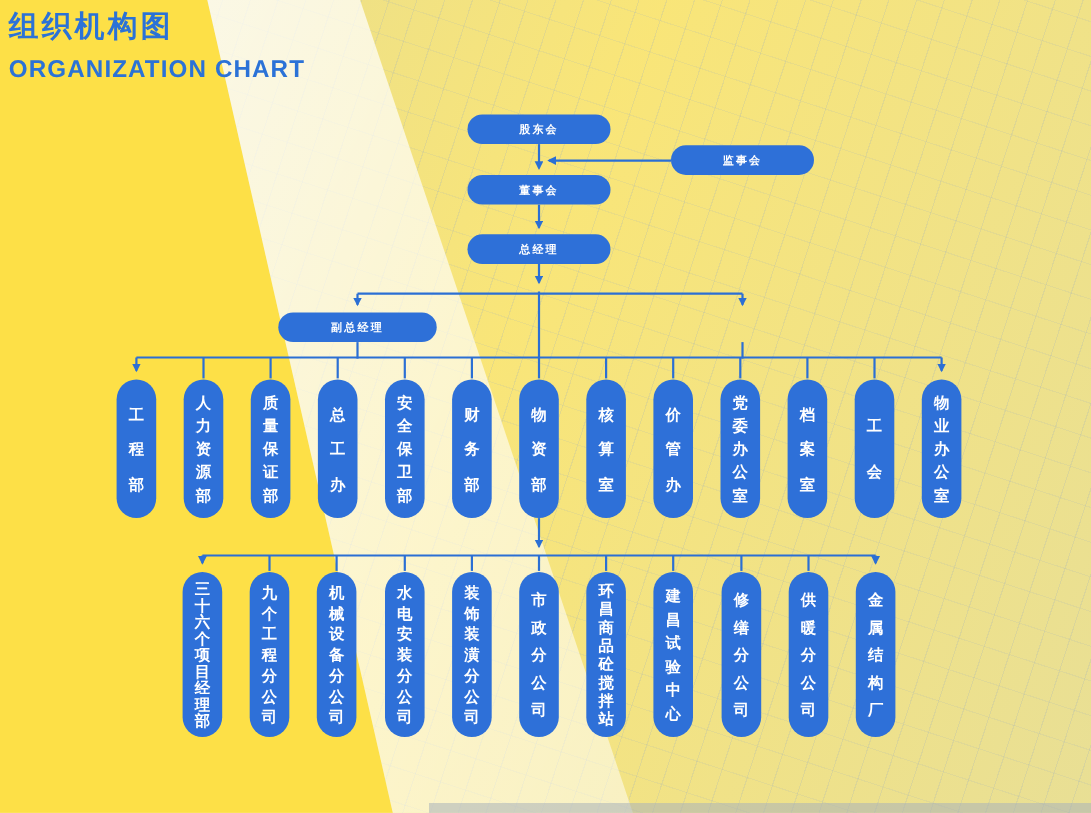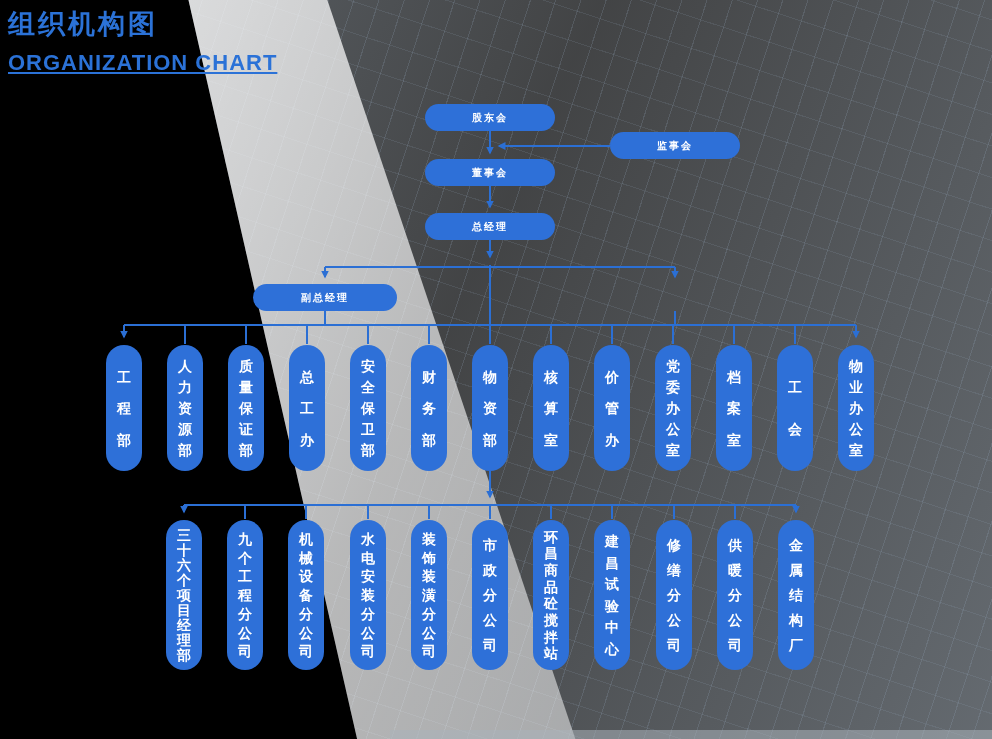--- a/index.html
+++ b/index.html
@@ -6,21 +6,21 @@
   html, body { width: 992px; height: 739px; }
   body {
     font-family: "Liberation Sans", "DejaVu Sans", sans-serif;
     background: #ffffff;
   }
   .stage {
     position: relative;
     width: 992px;
     height: 739px;
     overflow: hidden;
-    background: #000000;
+    background: #fde047;
   }
 
   
   .bg-face {
     position: absolute; inset: 0;
     background:
       repeating-linear-gradient(108deg, rgba(150,170,192,.20) 0 1px, transparent 1px 24px),
       repeating-linear-gradient(18deg, rgba(150,170,192,.14) 0 1px, transparent 1px 30px),
       linear-gradient(115deg, rgba(203,216,229,.48) 0%, rgba(238,243,248,.28) 45%, rgba(210,222,234,.48) 100%);
     clip-path: polygon(19% 0, 100% 0, 100% 100%, 36% 100%);
@@ -35,21 +35,21 @@
     background: #aab2ba; opacity: .55;
   }
 
   
   .title {
     position: absolute; left: 8px; top: 6px;
     font-size: 27px; font-weight: bold; color: #2B72D7; letter-spacing: 3px;
   }
   .subtitle {
     position: absolute; left: 8px; top: 50px;
-    font-size: 22px; font-weight: bold; color: #2B72D7; letter-spacing: 1px; text-decoration: underline;
+    font-size: 22px; font-weight: bold; color: #2B72D7; letter-spacing: 1px;
   }
 
   
   .hpill {
     position: absolute; height: 27px; border-radius: 14px;
     background: #2E70D8; color: #fff;
     display: flex; align-items: center; justify-content: center;
     font-size: 10px; font-weight: bold; letter-spacing: 2px;
   }
   .vpill {

